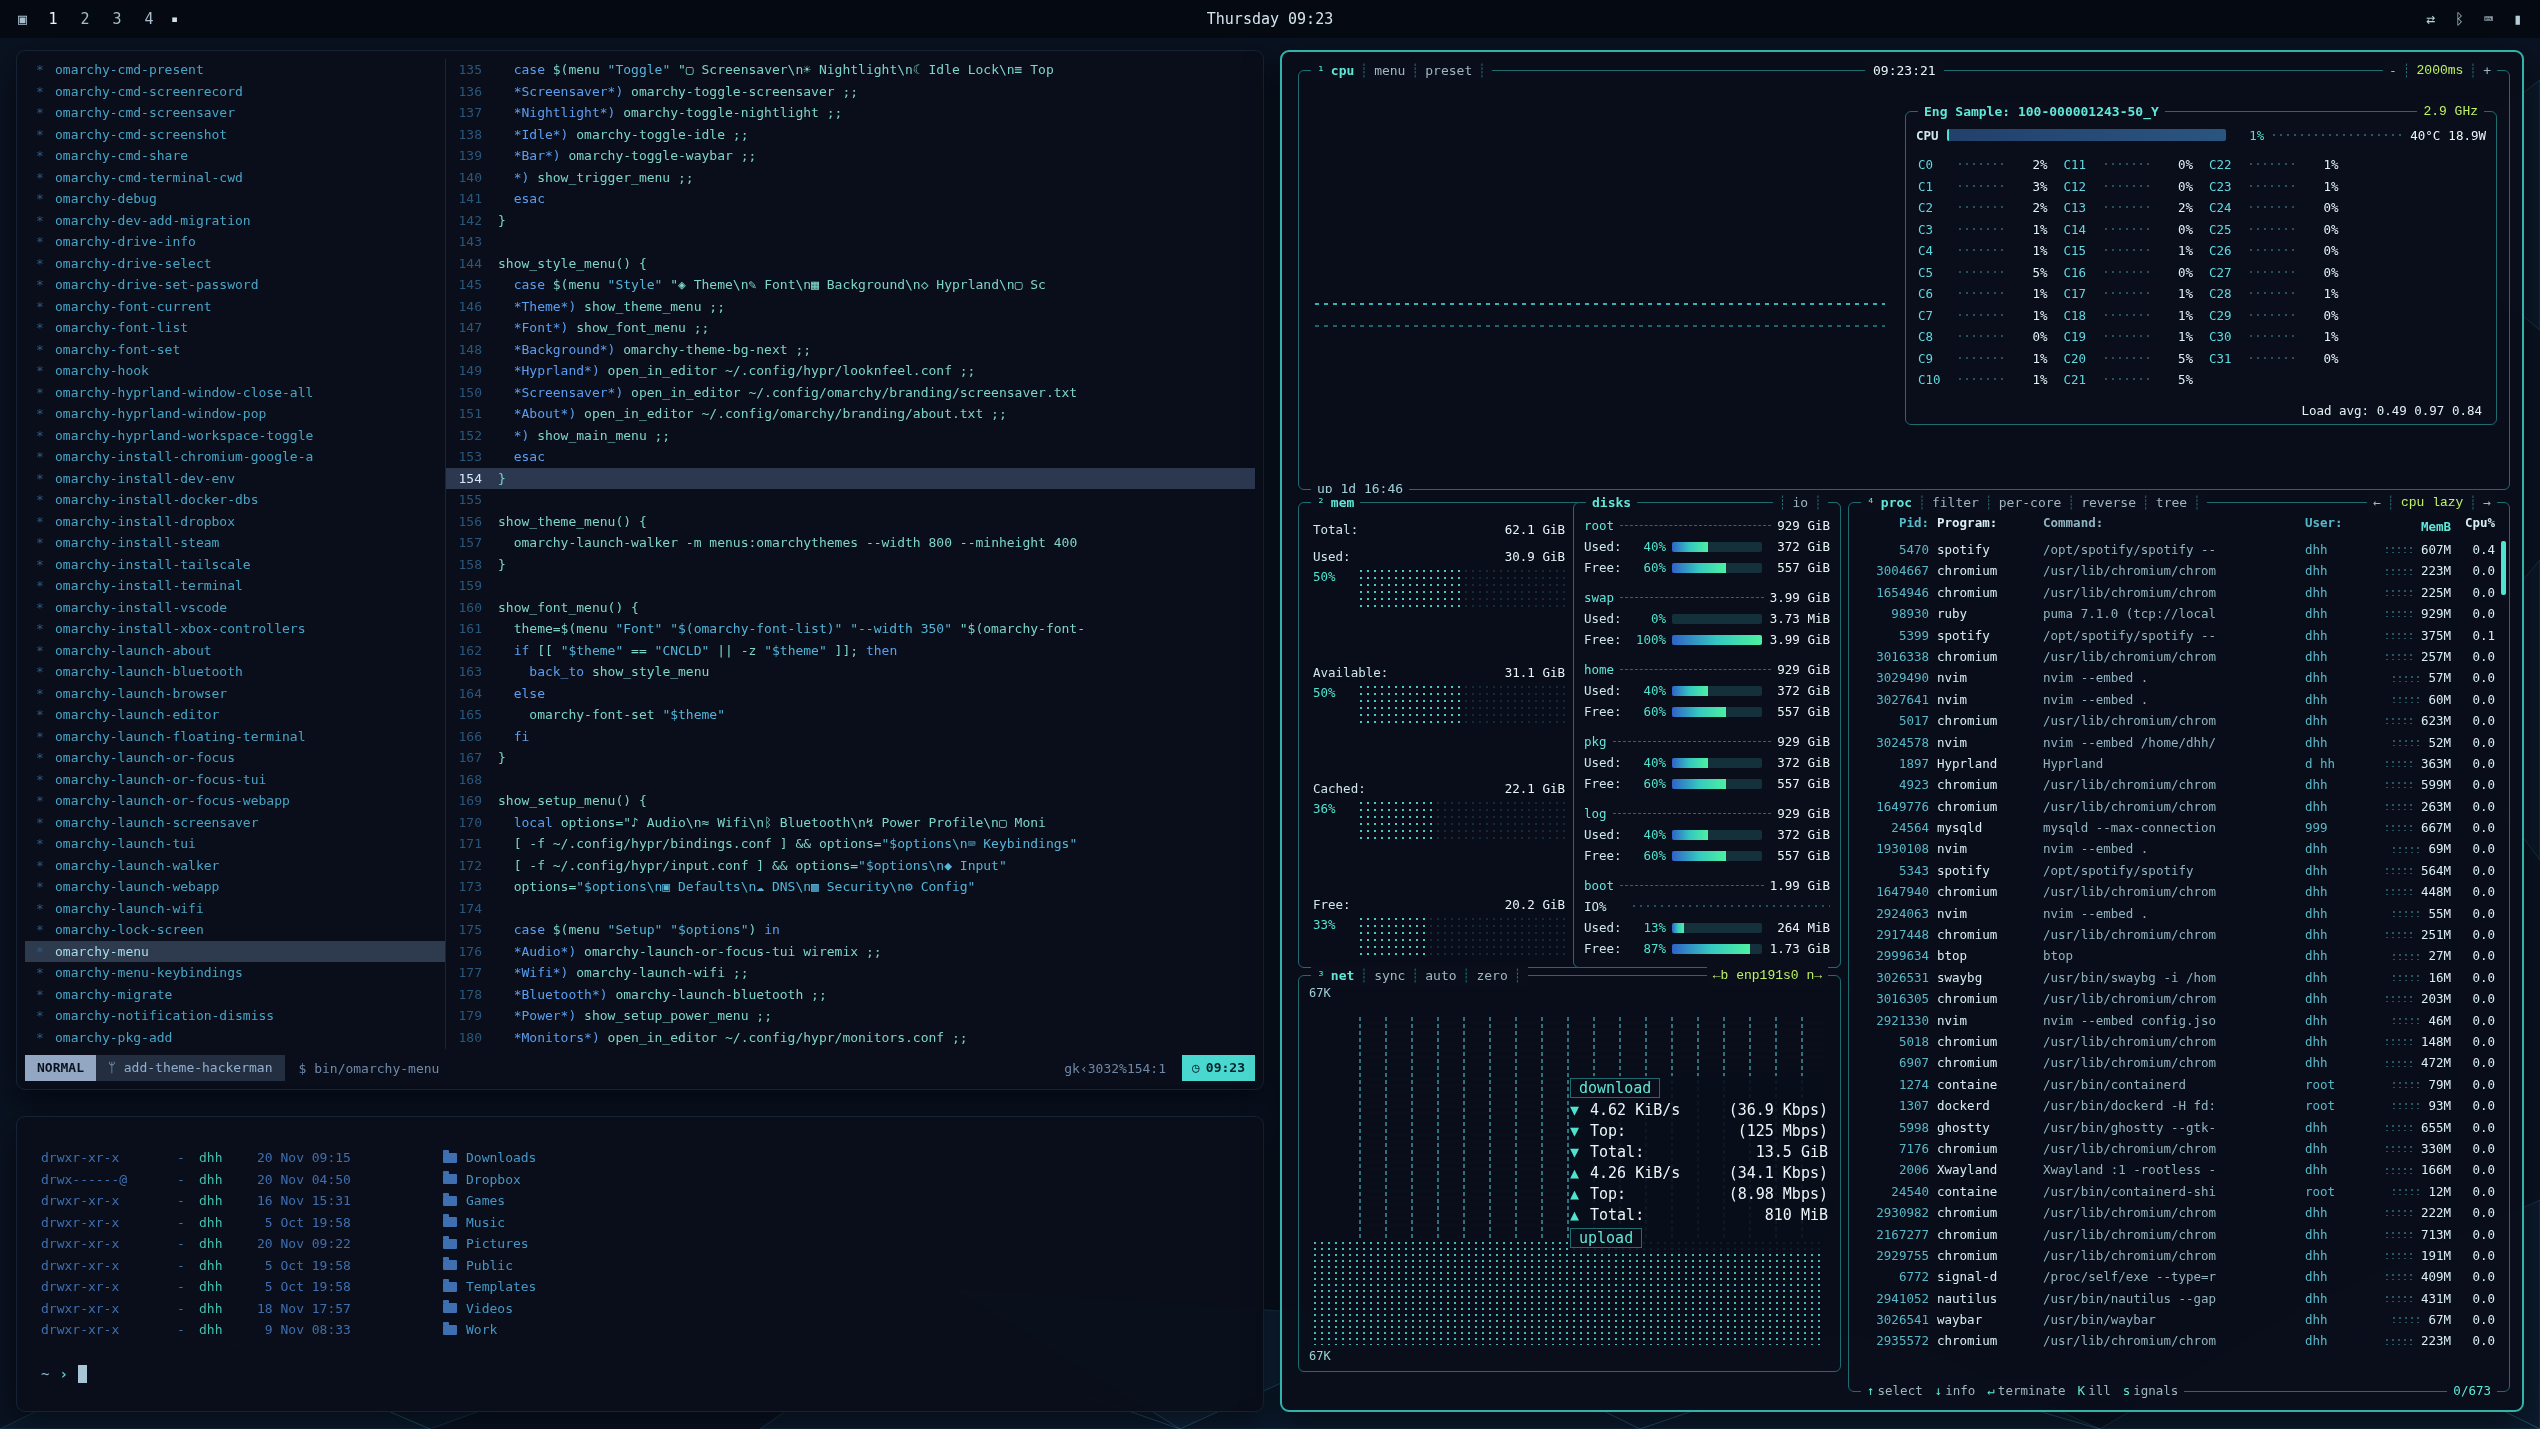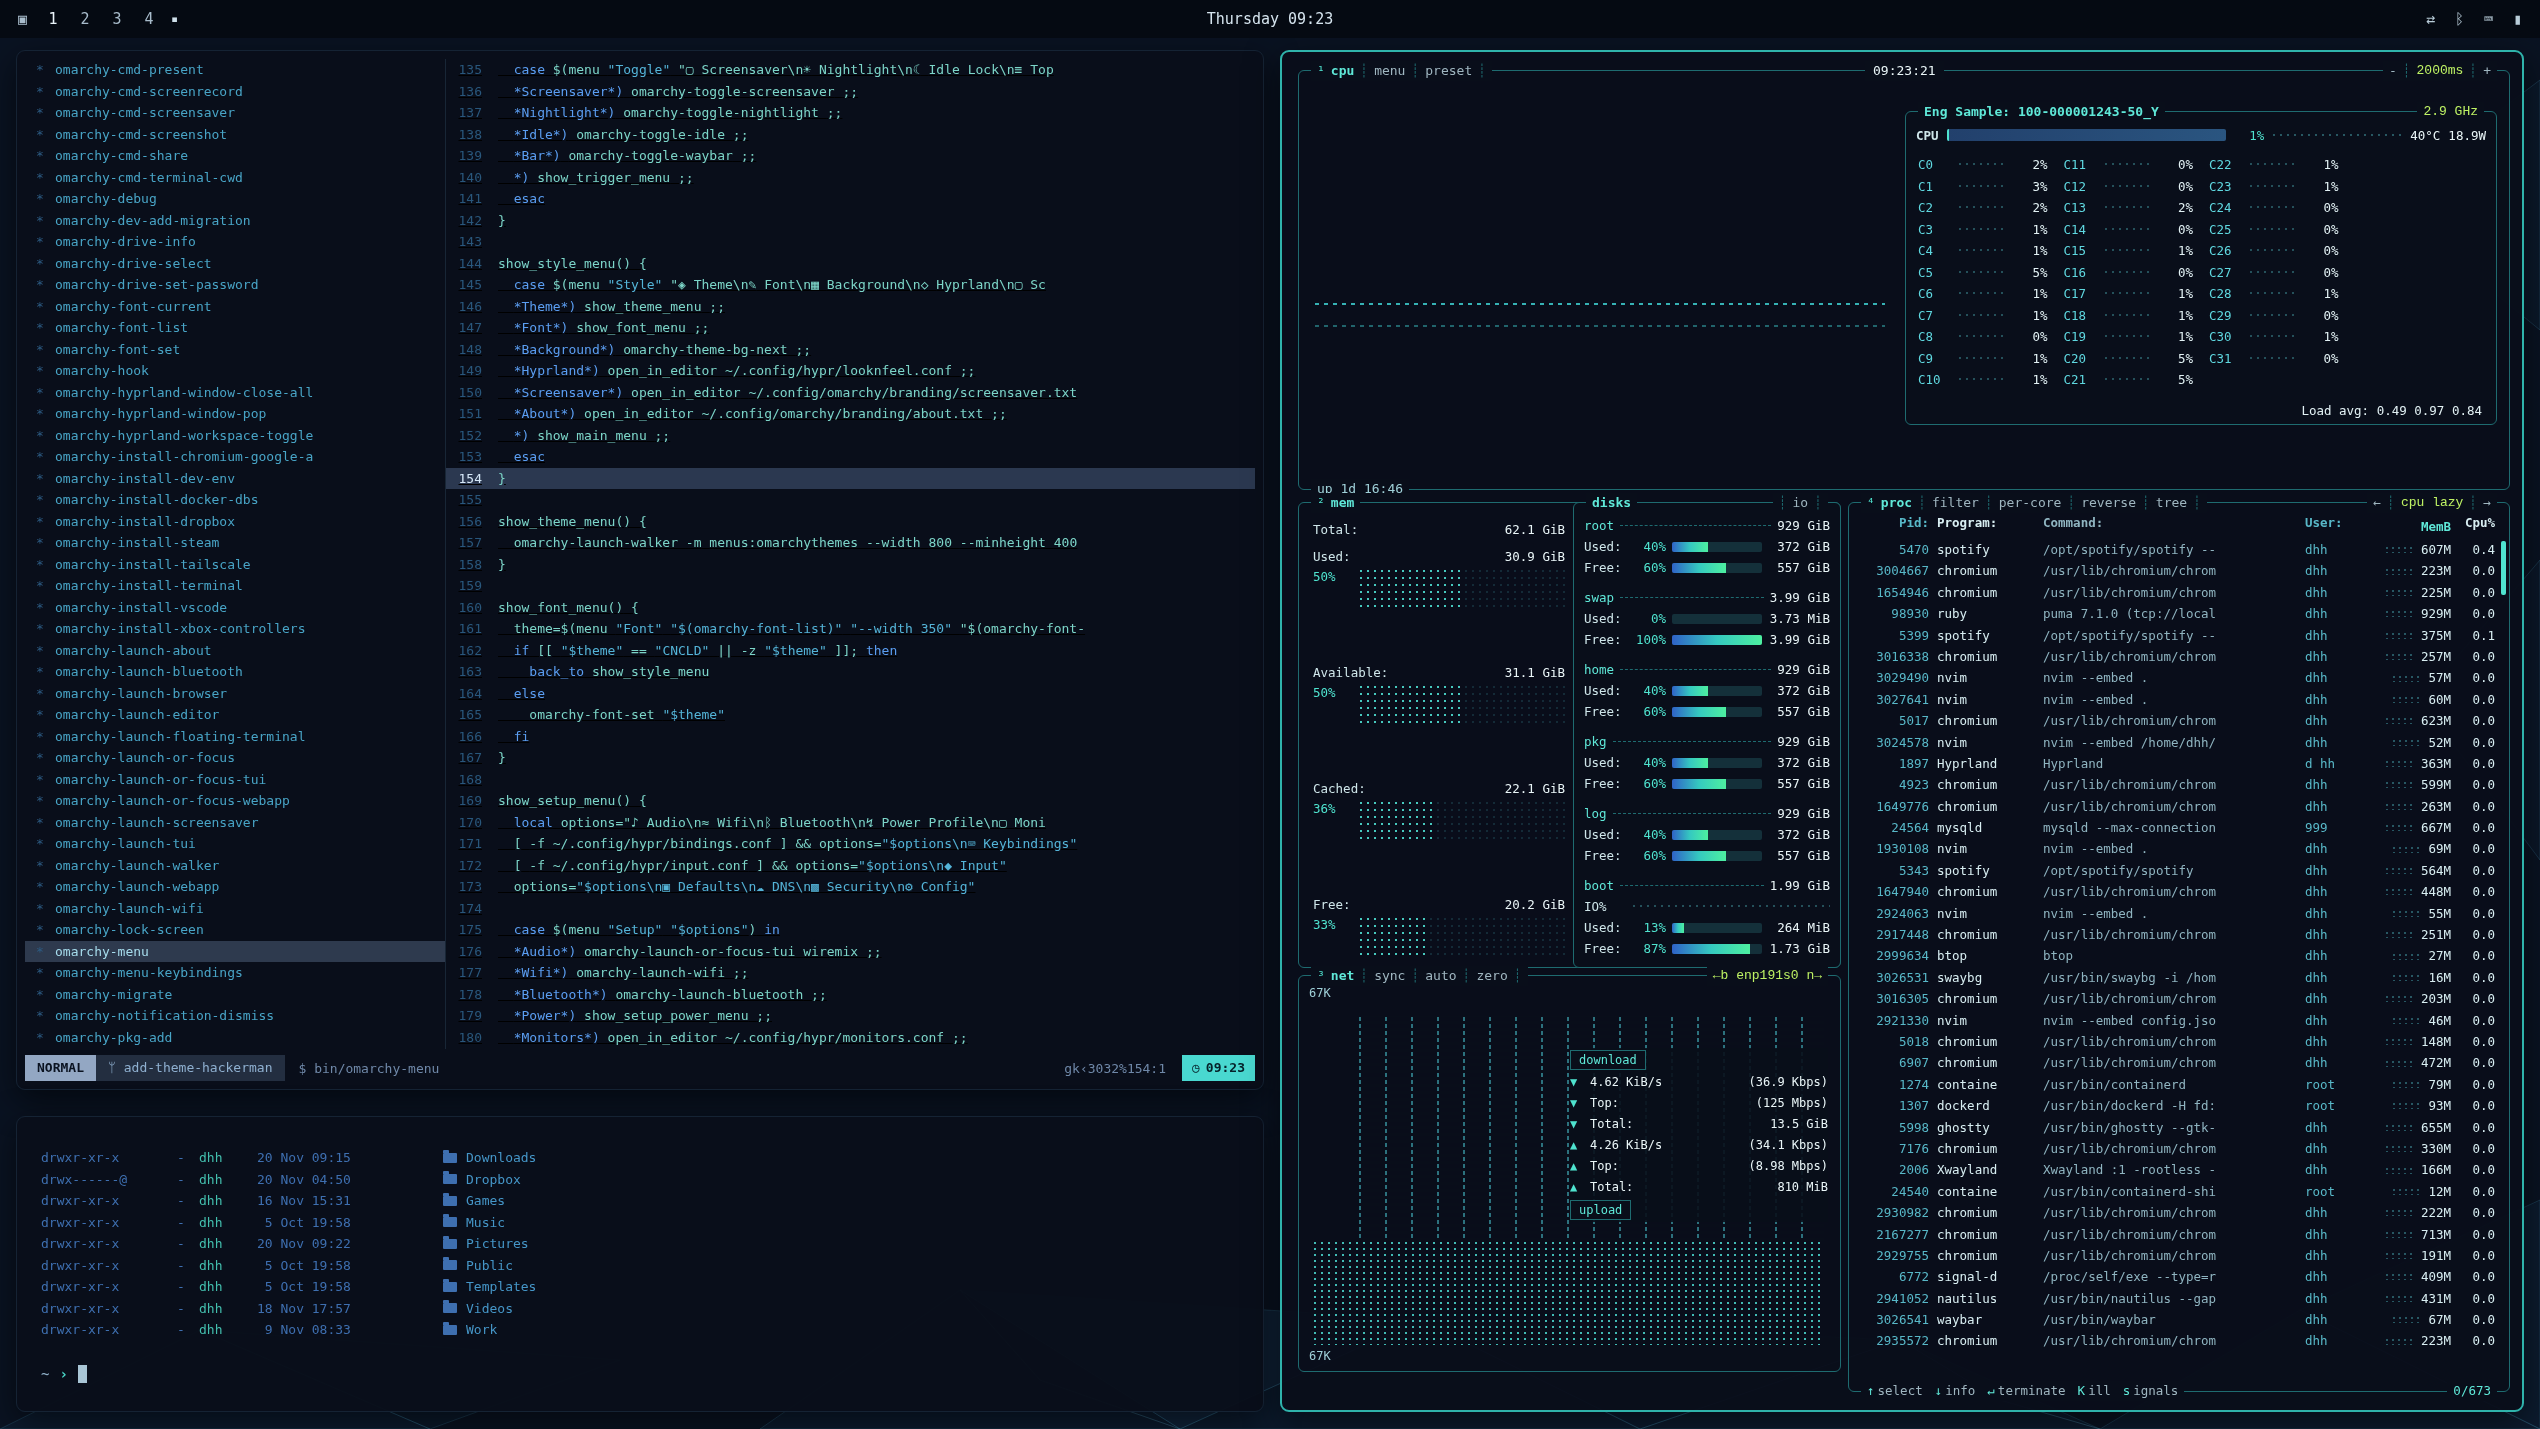--- a/index.html
+++ b/index.html
@@ -19,21 +19,21 @@
   #right-icons{margin-left:auto;display:flex;gap:20px;color:#b9cdd9;}
   #workspaces{display:flex;gap:12px;align-items:center;}
   
   #win-editor{left:16px;top:50px;width:1248px;height:1040px;}
   .editor-body{position:absolute;left:8px;right:8px;top:8px;bottom:40px;display:flex;overflow:hidden;font-size:13px;}
   #tree{width:420px;flex:none;}
   .titem{height:21.5px;line-height:21.5px;display:flex;white-space:pre;color:#48a4c6;}
   .titem .tb{width:30px;text-align:center;color:#2d5c84;}
   .titem.sel{background:#2e3a4e;color:#a6dcec;}
   #codewrap{flex:1;border-left:1px solid #182636;overflow:hidden;}
-  .cl{height:21.5px;line-height:21.5px;display:flex;white-space:pre;text-decoration:underline;}
+  .cl{height:21.5px;line-height:21.5px;display:flex;white-space:pre;}
   .ln{width:52px;flex:none;text-align:right;padding-right:16px;color:#29577c;}
   .ct{color:#7cd5c8;white-space:pre;}
   .kw{color:#5b9ef2;}
   .pat{color:#5b9ef2;}
   .str{color:#54b4d8;}
   .cl.cur{background:#2b3850;}
   .cl.cur .ln{color:#d6e8f8;}
   
   #statusbar{position:absolute;left:8px;right:8px;bottom:8px;height:26px;display:flex;align-items:center;font-size:13px;}
   #sb-mode{background:#93a7c3;color:#0a1220;font-weight:bold;padding:0 12px;height:26px;line-height:26px;}
@@ -110,21 +110,21 @@
   
   #net-box{left:16px;top:923px;width:543px;height:397px;}
   .nscale{position:absolute;left:10px;color:#9fd0d8;font-size:12px;}
   #nscale-top{top:10px;} #nscale-bot{bottom:8px;}
   #net-cols{position:absolute;left:60px;right:16px;top:40px;bottom:130px;
     background:repeating-linear-gradient(0deg,#090e1a 0 3px,transparent 3px 7px),
       linear-gradient(90deg,rgba(80,215,225,.5) 0 2px,transparent 2px 100%);
     background-size:auto,26px 100%;}
   #net-band{position:absolute;left:14px;right:16px;bottom:26px;height:104px;
     background-image:radial-gradient(circle at 2px 2px,rgba(80,230,220,.8) 1.1px,transparent 1.4px);background-size:7px 6px;}
-  #net-info{position:absolute;right:12px;top:72px;width:258px;font-size:12px;background:rgba(9,14,26,.9);}
+  #net-info{position:absolute;right:12px;top:100px;width:258px;font-size:15px;background:rgba(9,14,26,.9);}
   .net-tag{border:1px solid #1e6b70;background:#090e1a;padding:0 8px;color:#5fe8d8;display:inline-block;height:20px;line-height:18px;margin:2px 0;}
   .nrow{display:flex;height:21px;line-height:21px;gap:6px;}
   .nmark{color:#4fe3cf;width:14px;}
   .ntext{color:#eaf6f8;}
   .nright{margin-left:auto;color:#eaf6f8;}
   
   #proc-box{left:566px;top:450px;width:662px;height:890px;}
   #proc-head{position:absolute;left:10px;right:14px;top:12px;height:22px;display:flex;color:#5fe8d8;font-weight:bold;font-size:12.5px;}
   #proc-rows{position:absolute;left:10px;right:14px;top:36px;bottom:26px;overflow:hidden;}
   .prow{display:flex;height:21.4px;line-height:21.4px;font-size:12.5px;white-space:pre;}

